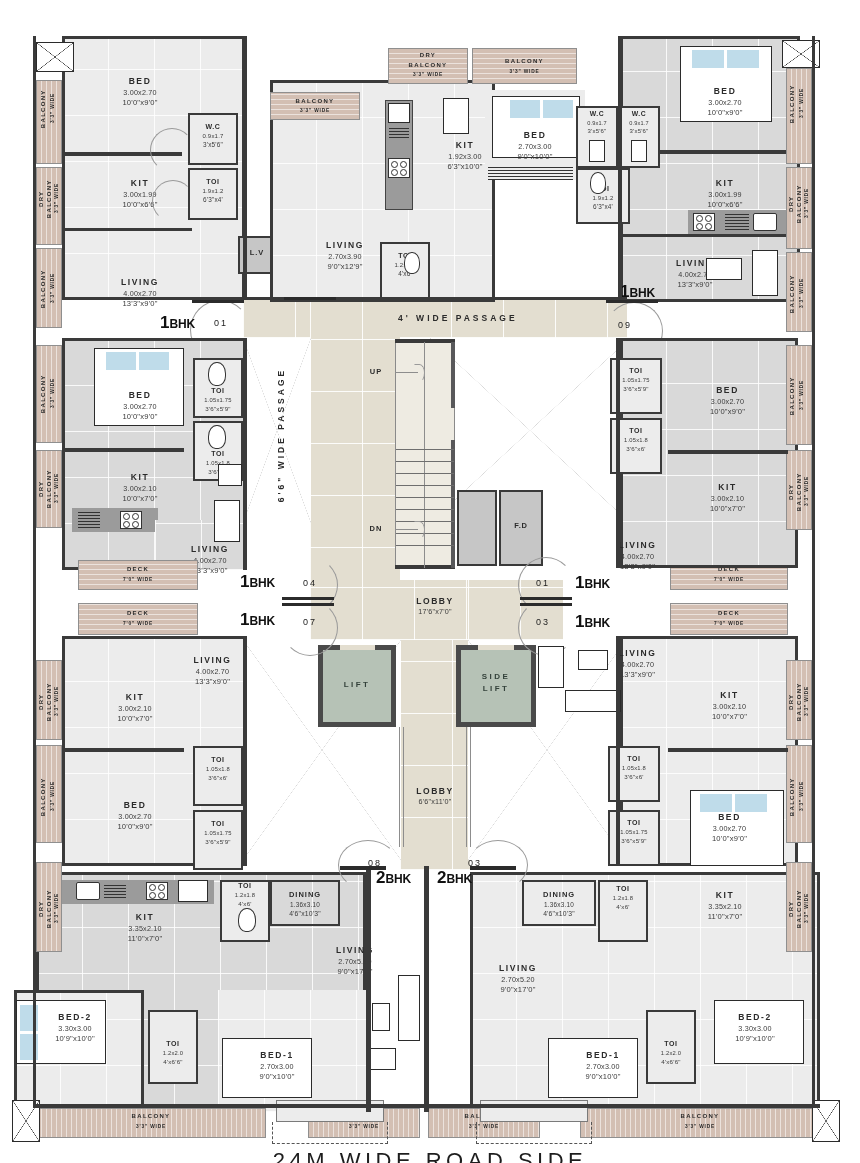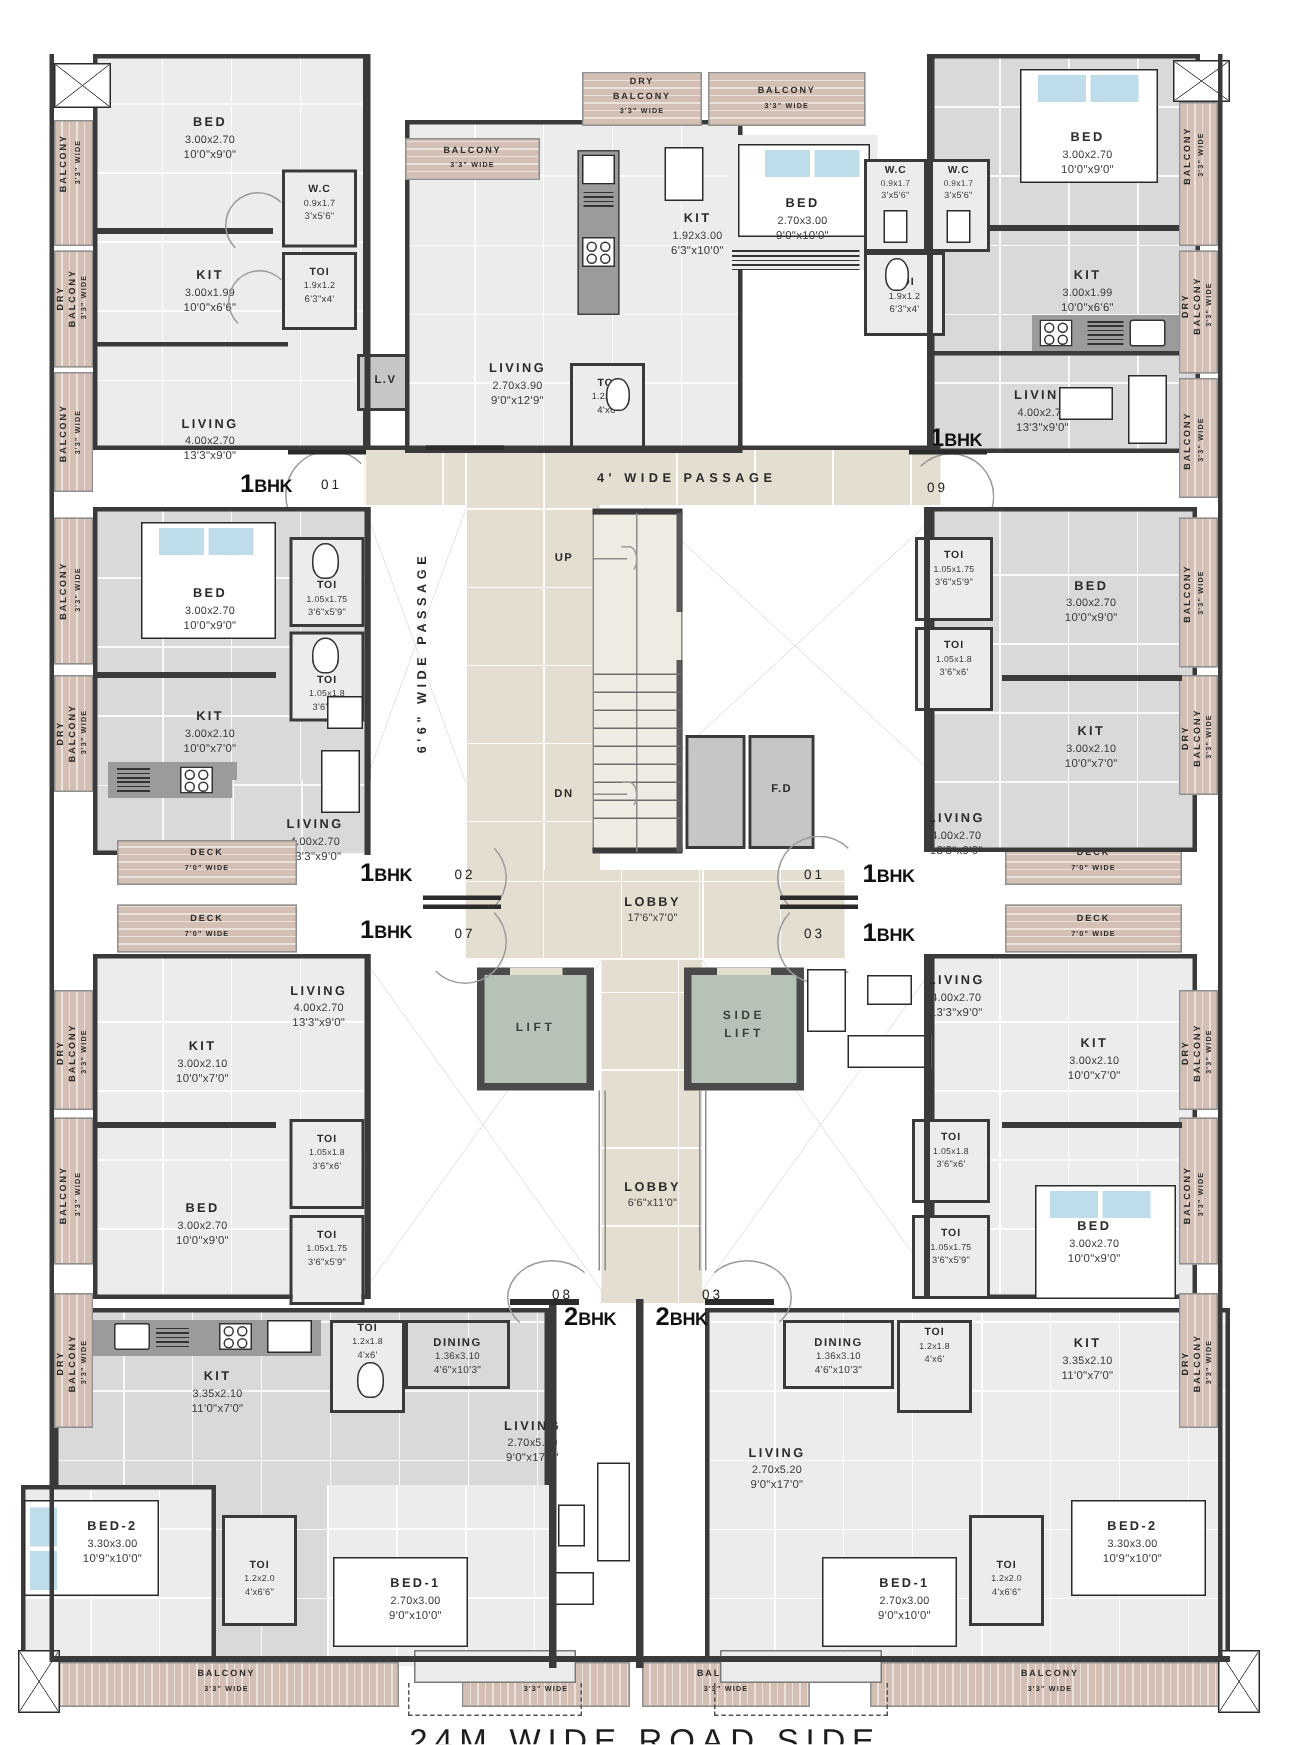--- a/index.html
+++ b/index.html
@@ -465,21 +465,21 @@
   <div class="lbl rm" style="left:193px;top:820px;width:50px;font-size:7px;letter-spacing:.6px;">TOI</div>
   <div class="lbl dim" style="left:193px;top:830px;width:50px;font-size:5.8px;">1.05x1.75</div>
   <div class="lbl dim" style="left:193px;top:838px;width:50px;font-size:6.2px;">3'6"x5'9"</div>
 
   <div class="lbl rm" style="left:155px;top:655px;width:115px;">LIVING</div>
   <div class="lbl dim" style="left:155px;top:667px;width:115px;">4.00x2.70</div>
   <div class="lbl dim2" style="left:155px;top:677px;width:115px;">13'3"x9'0"</div>
 
   <div class="bhk" style="left:240px;top:572px;"><span class="n">1</span><span class="k">BHK</span></div>
   <div class="bhk" style="left:240px;top:610px;"><span class="n">1</span><span class="k">BHK</span></div>
-  <div class="unitno" style="left:303px;top:578px;">02</div>
+  <div class="unitno" style="left:303px;top:578px;">04</div>
   <div class="unitno" style="left:303px;top:617px;">07</div>
   <div class="arc arc-tr" style="left:282px;top:557px;width:54px;height:54px;border-radius:50%;border-left-color:transparent;border-top-color:transparent;"></div>
   <div class="arc arc-br" style="left:282px;top:600px;width:54px;height:54px;"></div>
 
   <div class="ab f-grey tile" style="left:620px;top:338px;width:178px;height:230px;"></div>
   <div class="outline2" style="left:620px;top:338px;width:178px;height:230px;border-width:3px;"></div>
   <div class="hatch-v" style="position:absolute;left:786px;top:345px;width:26px;height:100px;"></div>
   <div class="hatch-v" style="position:absolute;left:786px;top:450px;width:26px;height:80px;"></div>
   <div class="outline" style="left:786px;top:345px;width:26px;height:100px;border-color:#8f8f8f;"></div>
   <div class="outline" style="left:786px;top:450px;width:26px;height:80px;border-color:#8f8f8f;"></div>

